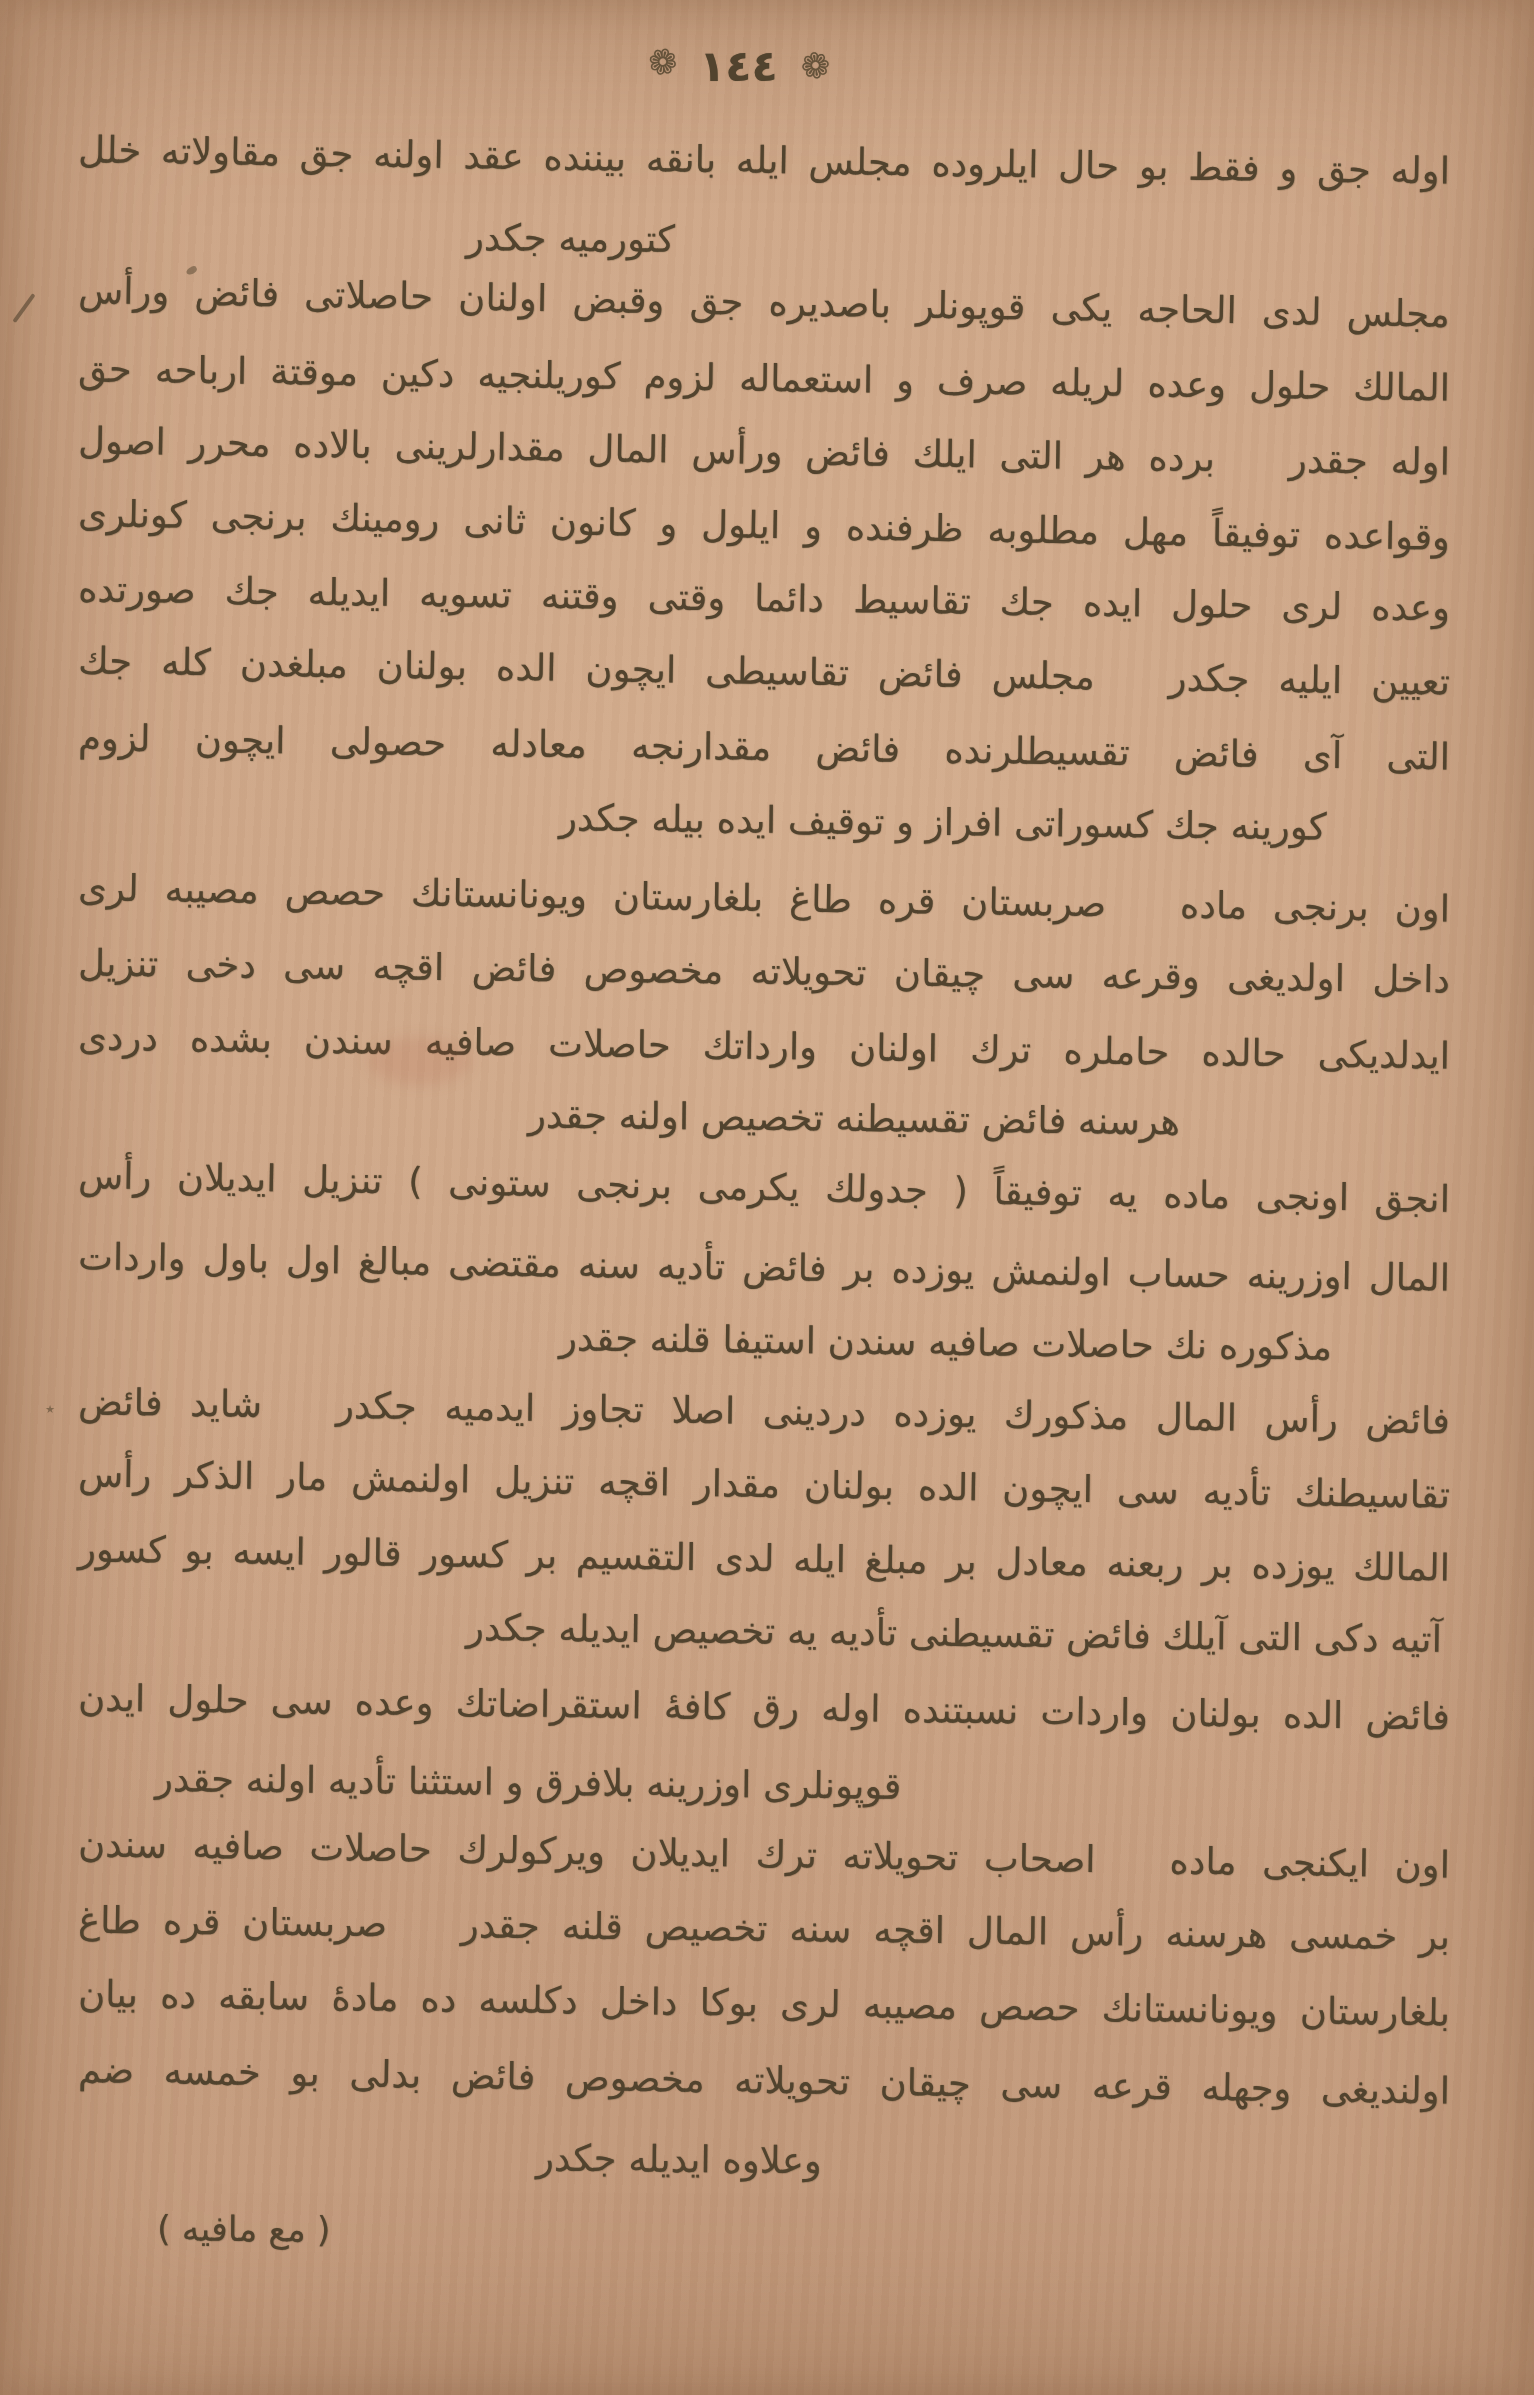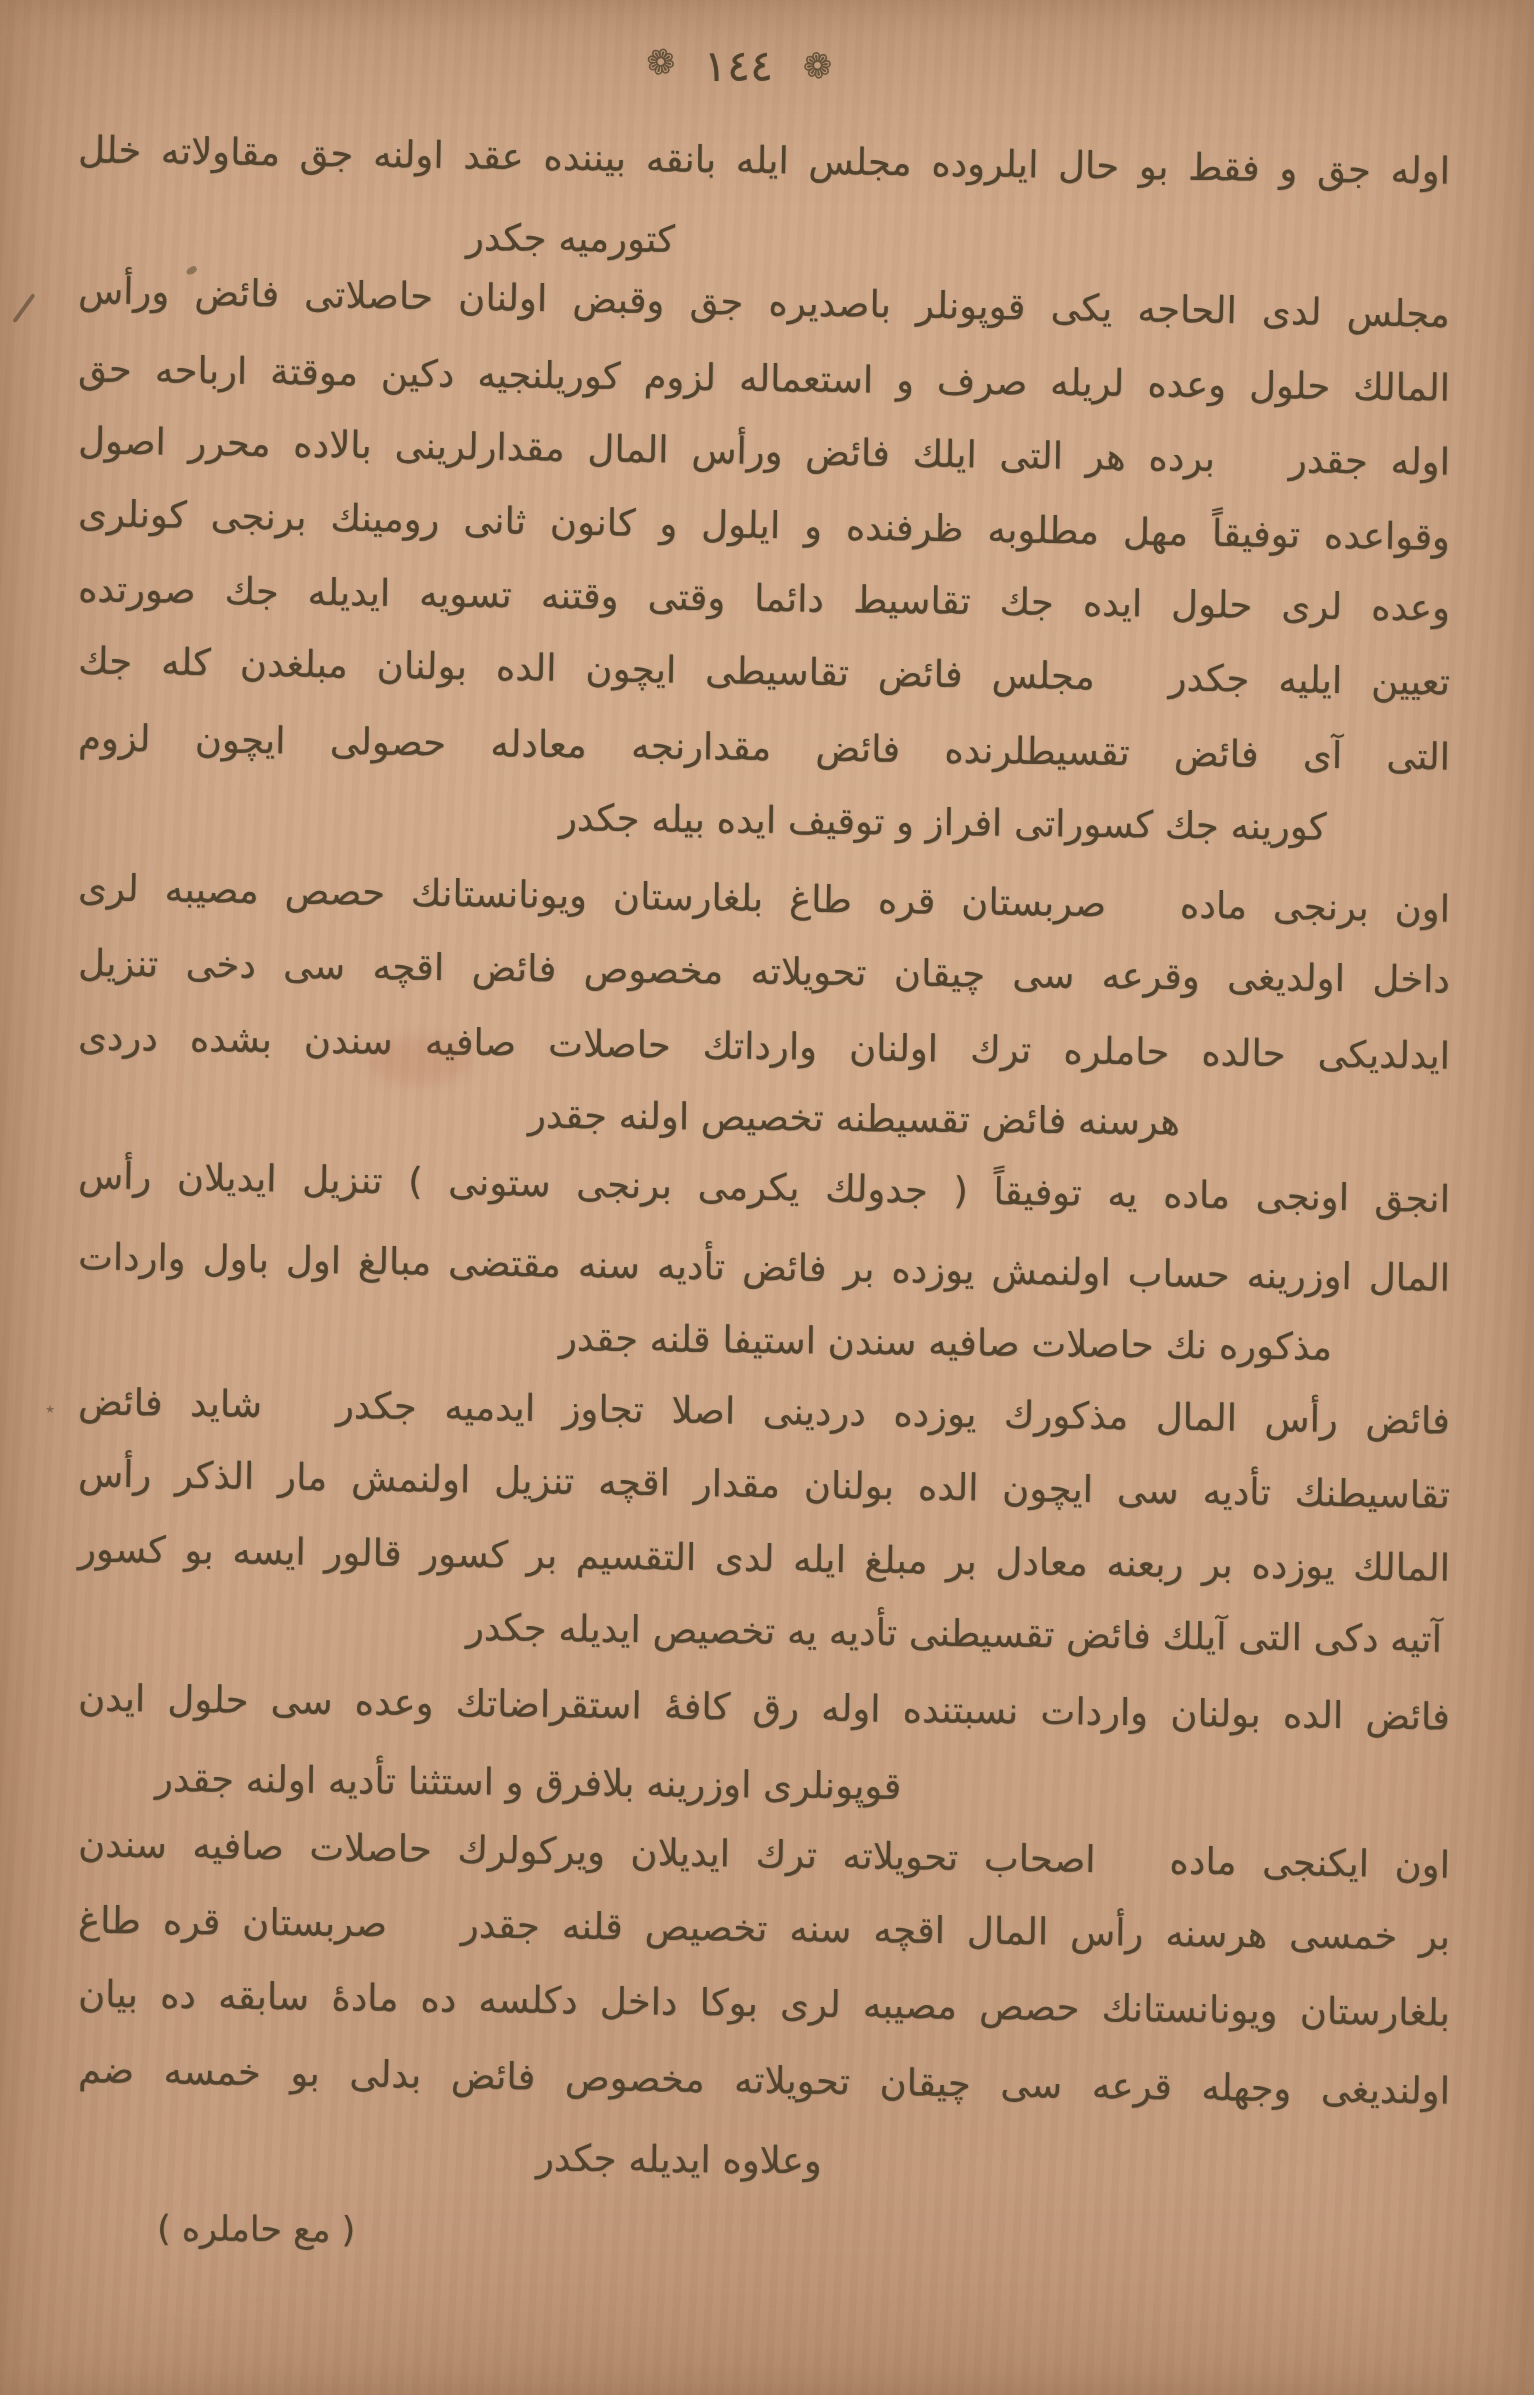--- a/index.html
+++ b/index.html
@@ -27,22 +27,23 @@
   }
   .orn{
     font-size:35px;line-height:1;vertical-align:middle;
     color:#55462f;opacity:.85;display:inline-block;
     text-shadow:0 0 0.9px rgba(81,67,46,.5);
   }
   .orn-l{transform:rotate(14deg) translateY(-3.7px);}
   .orn-r{transform:rotate(-8deg);}
   .pagenum{
     font-size:43px;line-height:1;vertical-align:middle;
-    margin:0 30px;letter-spacing:5.6px;
+    margin:0 23px;letter-spacing:5.6px;
     text-shadow:0 0 0.9px rgba(81,67,46,.55);
+    font-weight:bold;
   }
   .line{
     position:absolute;
     direction:rtl;
     font-size:37px;line-height:1.25;
     color:var(--ink);
     text-shadow:0 0 1.1px rgba(81,67,46,.5), 0.6px 0.6px 0.7px rgba(90,74,50,.25);
   }
   .full{left:78px;right:84px;text-align:justify;text-align-last:justify;}
   .short{white-space:nowrap;text-align:left;}
@@ -129,21 +130,21 @@
       <div class="line l19 full">تقاسيطنك تأديه سى ايچون الده بولنان مقدار اقچه تنزيل اولنمش مار الذكر رأس</div>
       <div class="line l20 full">المالك يوزده بر ربعنه معادل بر مبلغ ايله لدى التقسيم بر كسور قالور ايسه بو كسور</div>
       <div class="line l21 short">آتيه دكى التى آيلك فائض تقسيطنى تأديه يه تخصيص ايديله جكدر</div>
       <div class="line l22 full">فائض الده بولنان واردات نسبتنده اوله رق كافهٔ استقراضاتك وعده سى حلول ايدن</div>
       <div class="line l23 short">قوپونلرى اوزرينه بلافرق و استثنا تأديه اولنه جقدر</div>
       <div class="line l24 full">اون ايكنجى ماده  اصحاب تحويلاته ترك ايديلان ويركولرك حاصلات صافيه سندن</div>
       <div class="line l25 full">بر خمسى هرسنه رأس المال اقچه سنه تخصيص قلنه جقدر  صربستان قره طاغ</div>
       <div class="line l26 full">بلغارستان ويونانستانك حصص مصيبه لرى بوكا داخل دكلسه ده مادهٔ سابقه ده بيان</div>
       <div class="line l27 full">اولنديغى وجهله قرعه سى چيقان تحويلاته مخصوص فائض بدلى بو خمسه ضم</div>
       <div class="line l28 short">وعلاوه ايديله جكدر</div>
-      <div class="line short catchword">( مع حاملره )</div>
+      <div class="line short catchword">( مع مافيه )</div>
     </div>
 
   <div class="stain"></div>
   <div class="mark1"></div>
   <div class="speck"></div>
   <div class="mark2">٭</div>
 </div>
 
 
 </body></html>

